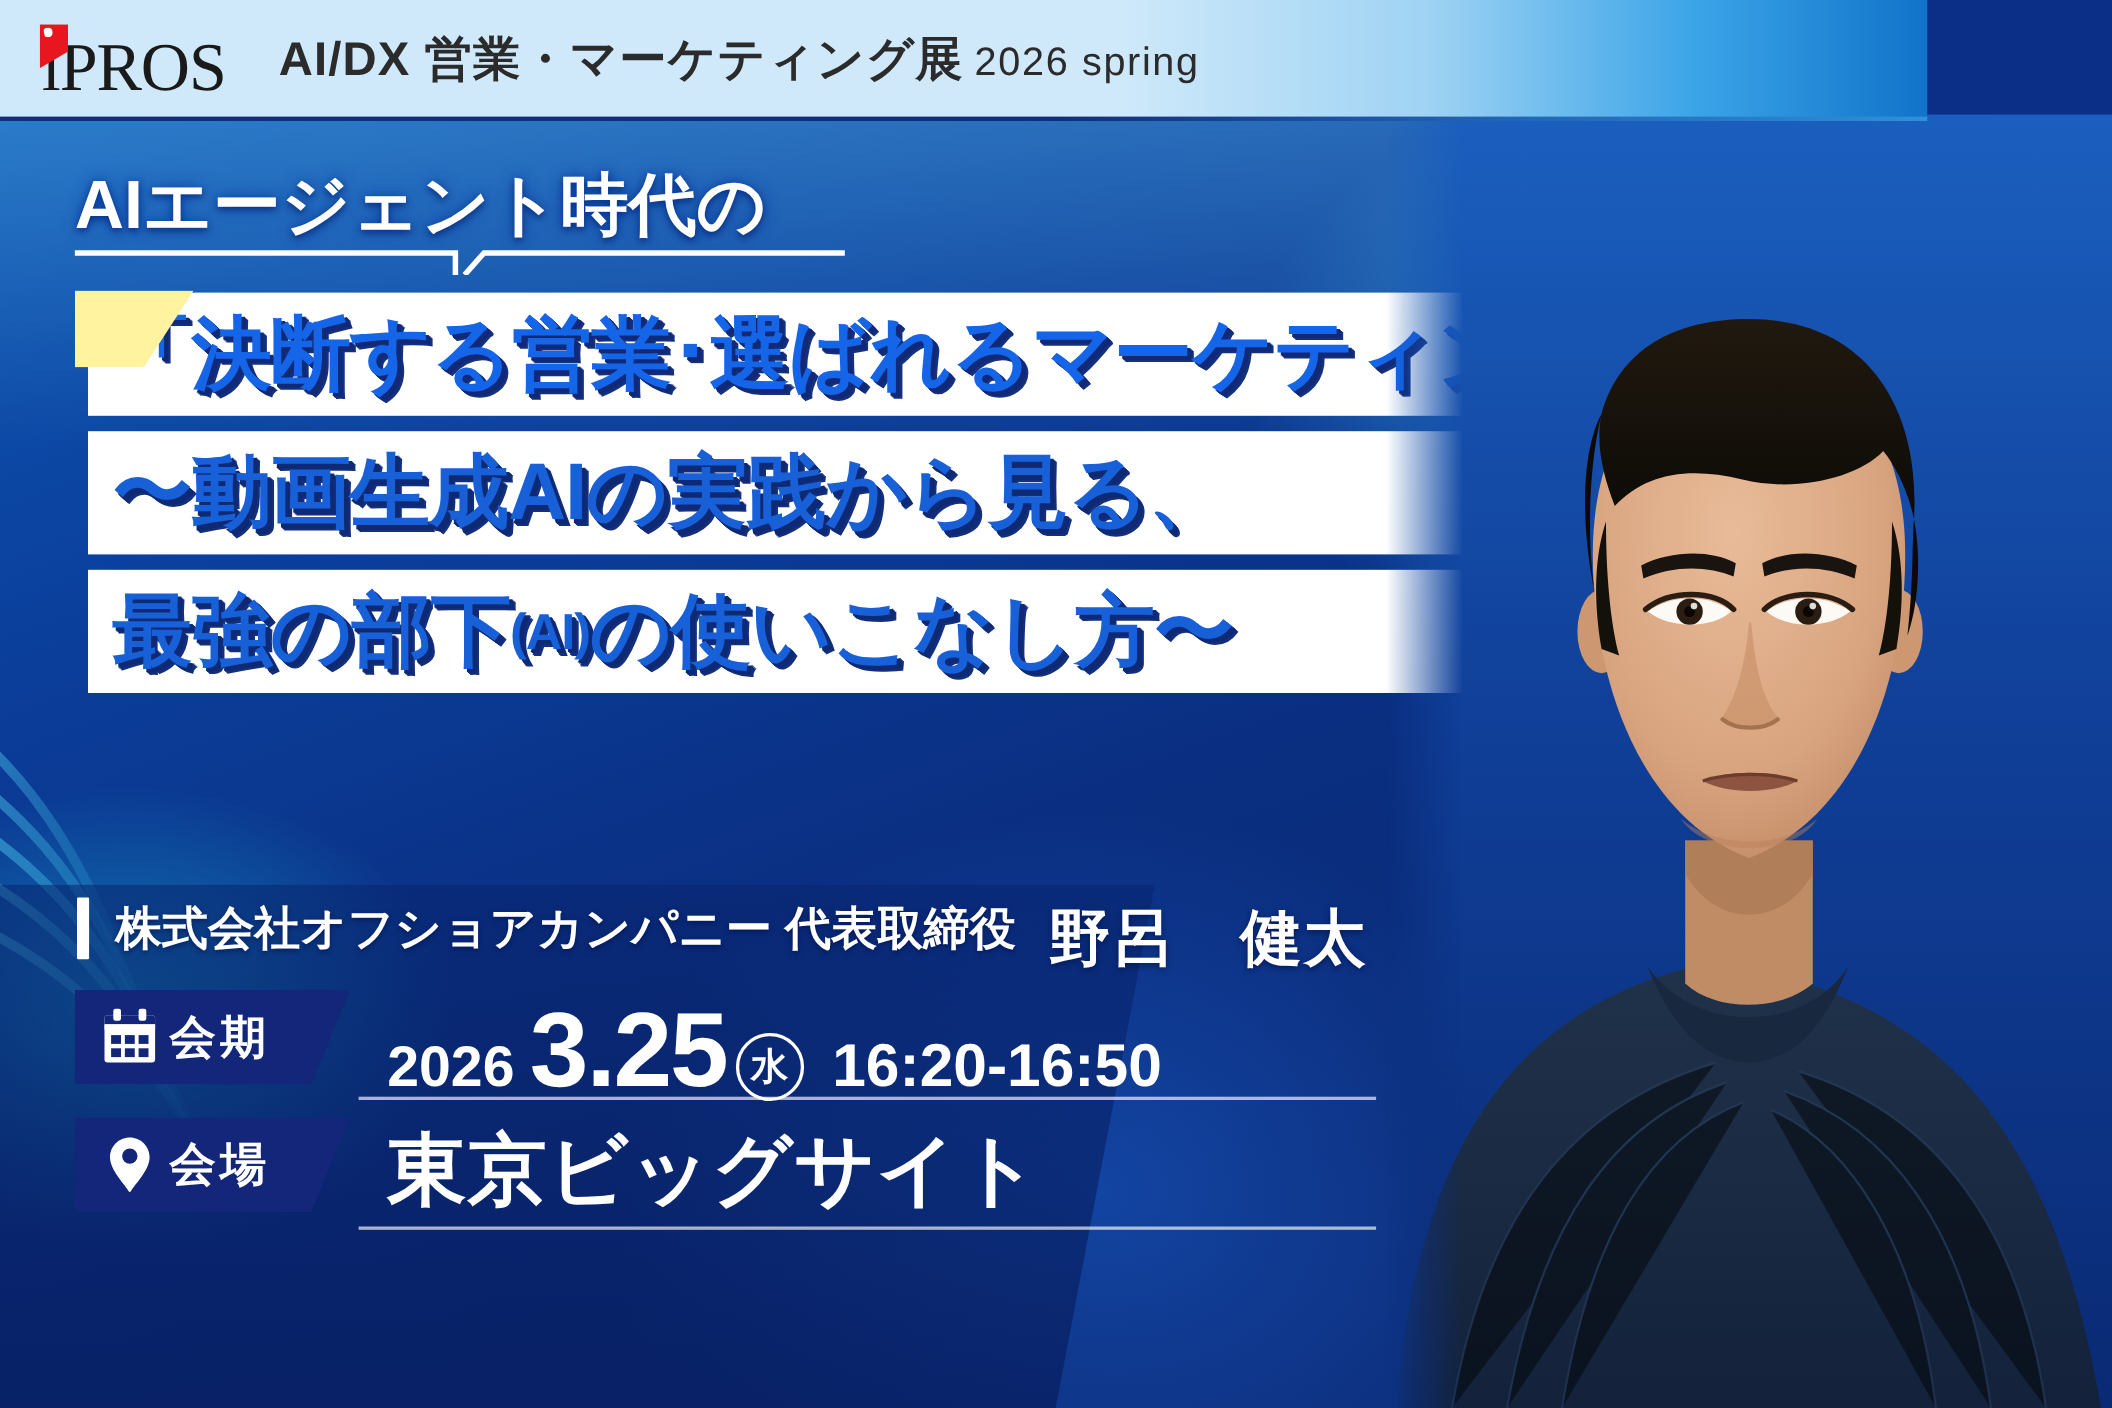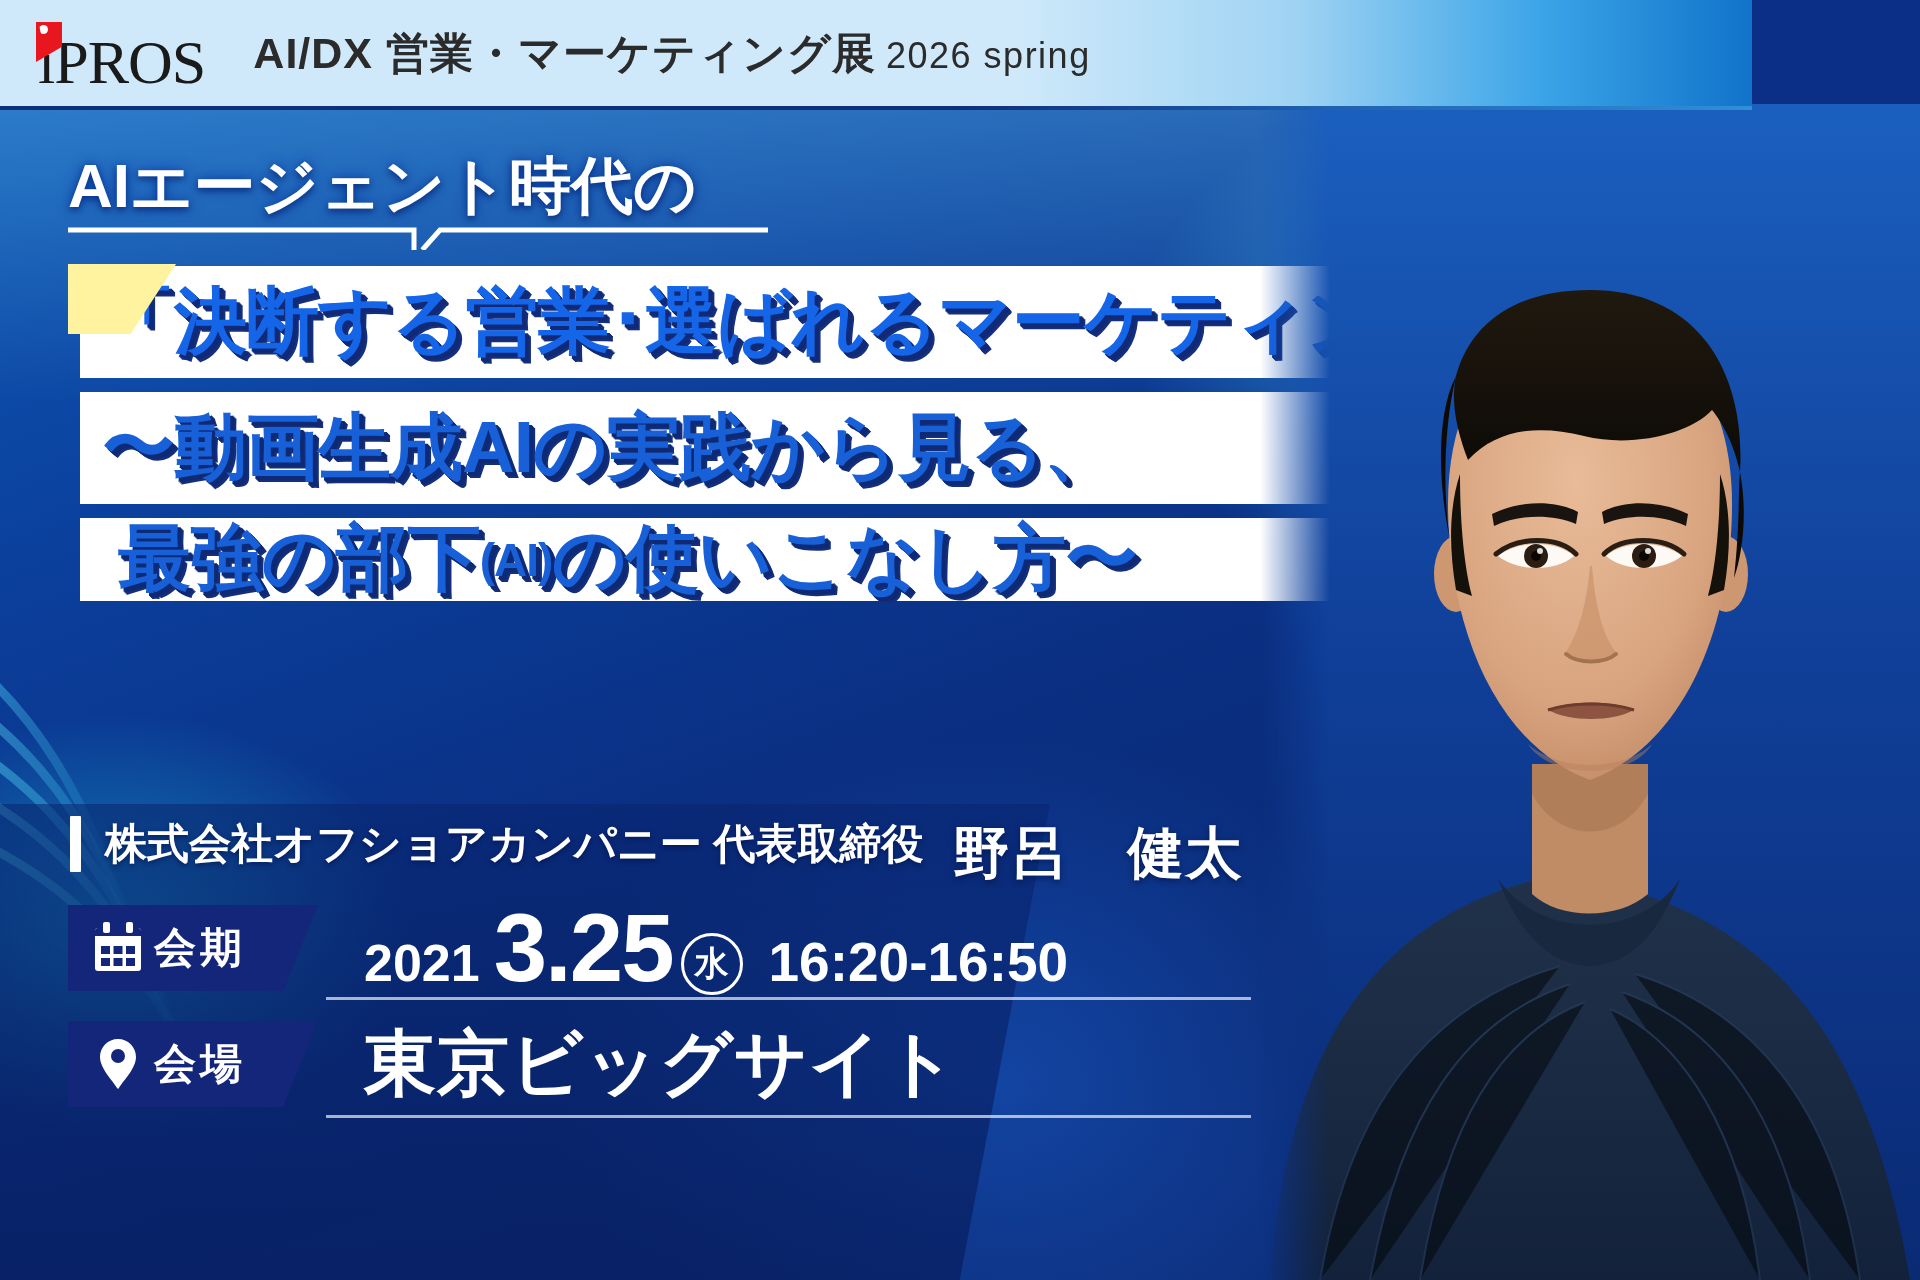--- a/index.html
+++ b/index.html
@@ -112,21 +112,21 @@
     color:#1565e8;
     letter-spacing:-1px;
     text-shadow:
        3px 3px 0 #112a77,
        4px 4px 0 #112a77,
        5px 5px 0 #15307f,
        6px 6px 0 #15307f;
   }
   #band1{left:80px;top:162px;width:1420px;height:112px;padding-left:22px;}
   #band2{left:80px;top:288px;width:1280px;height:112px;padding-left:22px;}
-  #band3{left:80px;top:414px;width:1300px;height:83px;padding-left:38px;}
+  #band3{left:80px;top:414px;width:1300px;height:112px;padding-left:22px;}
 
   #band2 .txt,#band3 .txt{
     color:#1760d8;
     text-shadow:
        3px 3px 0 #0f2a74,
        4px 4px 0 #0f2a74,
        5px 5px 0 #142f7d,
        6px 6px 0 #142f7d;
   }
   .band .sub{font-size:46px;font-weight:900;}
@@ -150,21 +150,21 @@
     font-size:42px;font-weight:700;color:#fff;letter-spacing:0px;
     text-shadow:0 2px 5px rgba(0,15,70,.65);
   }
   #speaker-name{
     font-size:56px;font-weight:800;color:#fff;margin-left:30px;letter-spacing:2px;
     text-shadow:0 2px 6px rgba(0,15,70,.7);
     margin-top:20px;
   }
 
   
-  .info-row{position:absolute;display:flex;align-items:center;height:96px;gap:12px;}
+  .info-row{position:absolute;display:flex;height:96px;}
   #row-date{left:68px;top:796px;}
   #row-venue{left:68px;top:912px;}
 
   .info-tag{
     position:relative;width:250px;height:86px;
     background:#13267a;
     display:flex;align-items:center;
     clip-path:polygon(0 0,100% 0,86% 100%,0 100%);
     padding-left:22px;box-sizing:border-box;
   }
@@ -316,21 +316,21 @@
             <rect x="23.5" y="26" width="9" height="8"></rect>
             <rect x="36" y="26" width="9" height="8"></rect>
             <rect x="11" y="38" width="9" height="8"></rect>
             <rect x="23.5" y="38" width="9" height="8"></rect>
             <rect x="36" y="38" width="9" height="8"></rect>
           </g>
         </svg>
         <span class="tag-label">会期</span>
       </div>
       <div class="info-val">
-        <span class="v-year">2021</span>
+        <span class="v-year">2026</span>
         <span class="v-big">3.25</span>
         <span class="v-dow">水</span>
         <span class="v-time">16:20-16:50</span>
       </div>
       <div class="info-underline"></div>
     </div>
 
     <div class="info-row" id="row-venue">
       <div class="info-tag">
         <svg class="tag-ico" viewBox="0 0 56 56">

